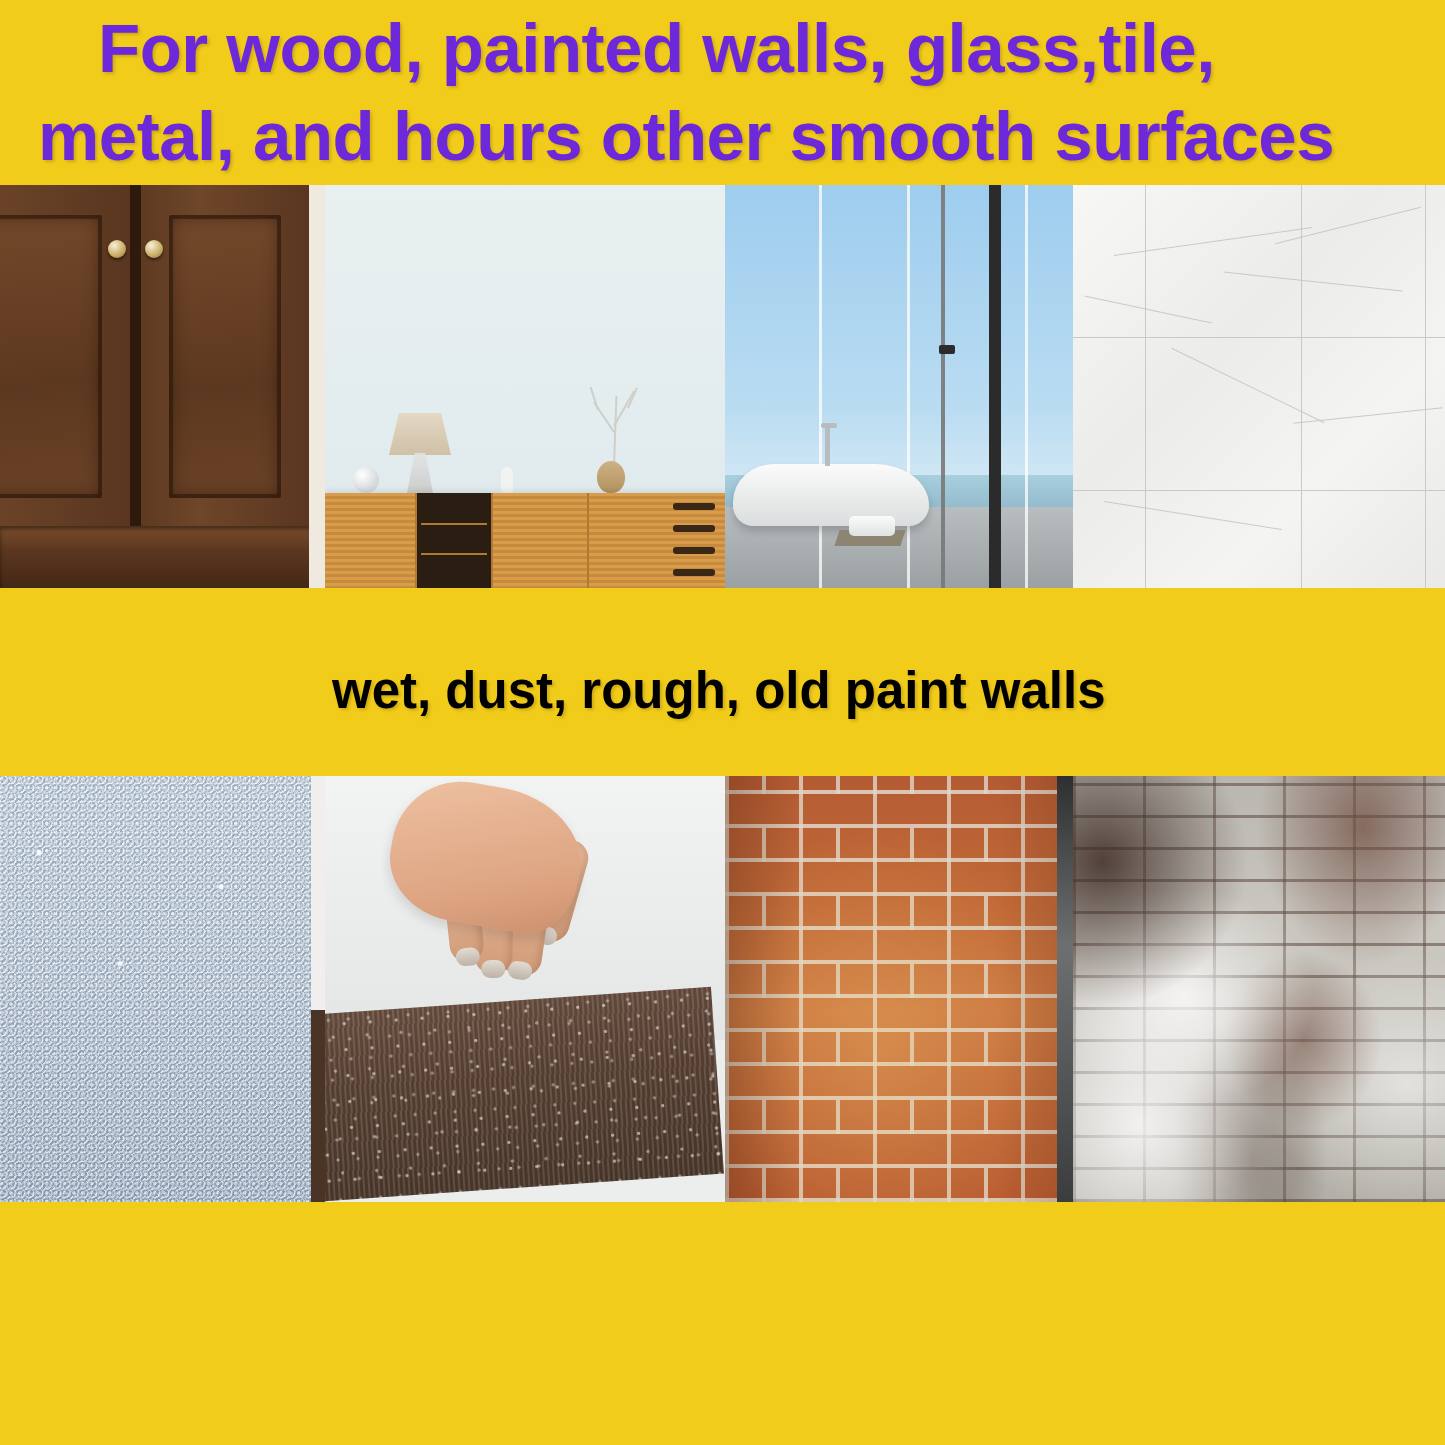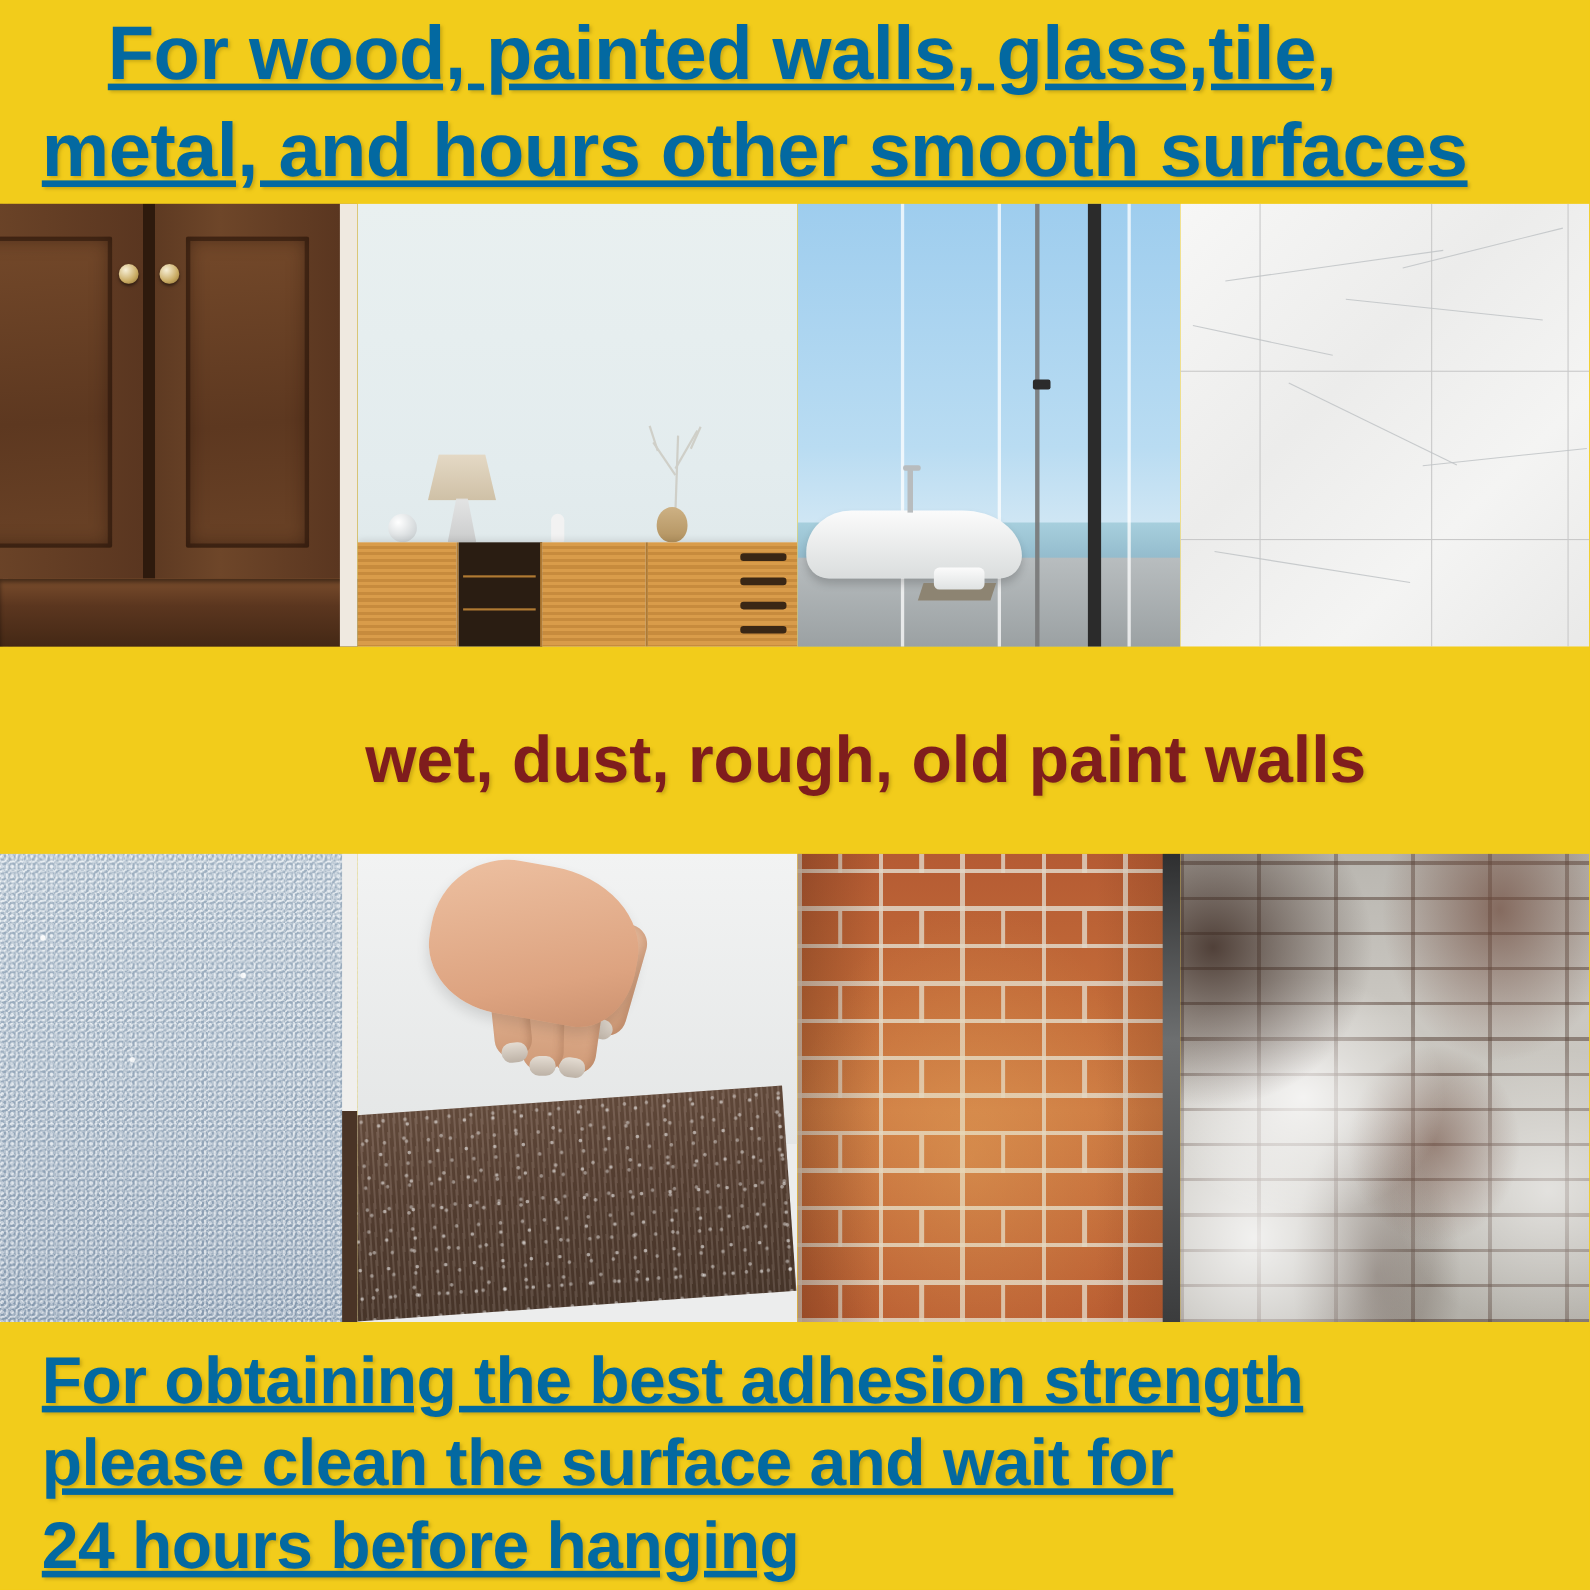--- a/index.html
+++ b/index.html
@@ -12,41 +12,40 @@
   .page{ position:relative; width:1445px; height:1445px; background:#f2cc1b; }
 
   
   .banner{
     position:absolute; left:0; width:1445px;
     background:#f2cc1b;
     display:flex; flex-direction:column; justify-content:center;
     z-index:3;
   }
   .banner-line{
-    color:#0369a1;
+    color:#6d28d9;
     font-weight:700;
     letter-spacing:-0.5px;
     white-space:nowrap;
     text-shadow:2px 2px 3px rgba(160,130,10,.45);
-    text-decoration:underline;
   }
 
   #banner-top{ top:0; height:185px; padding:0 0 0 98px; }
   #banner-top .banner-line{ font-size:69px; line-height:88px; }
   #banner-top .banner-line.l2{ margin-left:-60px; }
 
   #banner-mid{ top:588px; height:188px; }
   .mid-wrap{ display:flex; align-items:center; height:100%; padding-left:18px; }
   .donot{
     color:#d81f12; font-weight:700; font-size:60px; line-height:68px;
     letter-spacing:0px; white-space:nowrap; width:300px; flex:0 0 300px;
     text-shadow:1px 1px 2px rgba(150,20,10,.30);
   }
   .mid-text{
-    color:#7f1d1d; font-weight:700; font-size:60px; line-height:70px;
+    color:#000000; font-weight:700; font-size:51px; line-height:70px;
     white-space:nowrap; margin-left:14px; margin-top:18px;
     text-shadow:2px 2px 3px rgba(160,130,10,.45);
   }
 
   #banner-bot{ top:1202px; height:243px; padding:12px 0 0 38px; }
   #banner-bot .banner-line{ font-size:60px; line-height:75px; }
 
   
   .row{ position:absolute; left:0; width:1445px; display:flex; z-index:1; overflow:hidden; }
   #row-top{ top:185px; height:403px; }
@@ -359,19 +358,14 @@
     </div>
 
     <div class="cell c4">
       <div class="brick-white">
         <div class="wcols"></div>
         <div class="patch"></div>
       </div>
     </div>
   </div>
 
-  <div class="banner" id="banner-bot">
-    <div class="banner-line">For obtaining the best adhesion strength</div>
-    <div class="banner-line">please clean the surface and wait for</div>
-    <div class="banner-line">24 hours before hanging</div>
-  </div>
 
 </div>
 
 </body></html>

